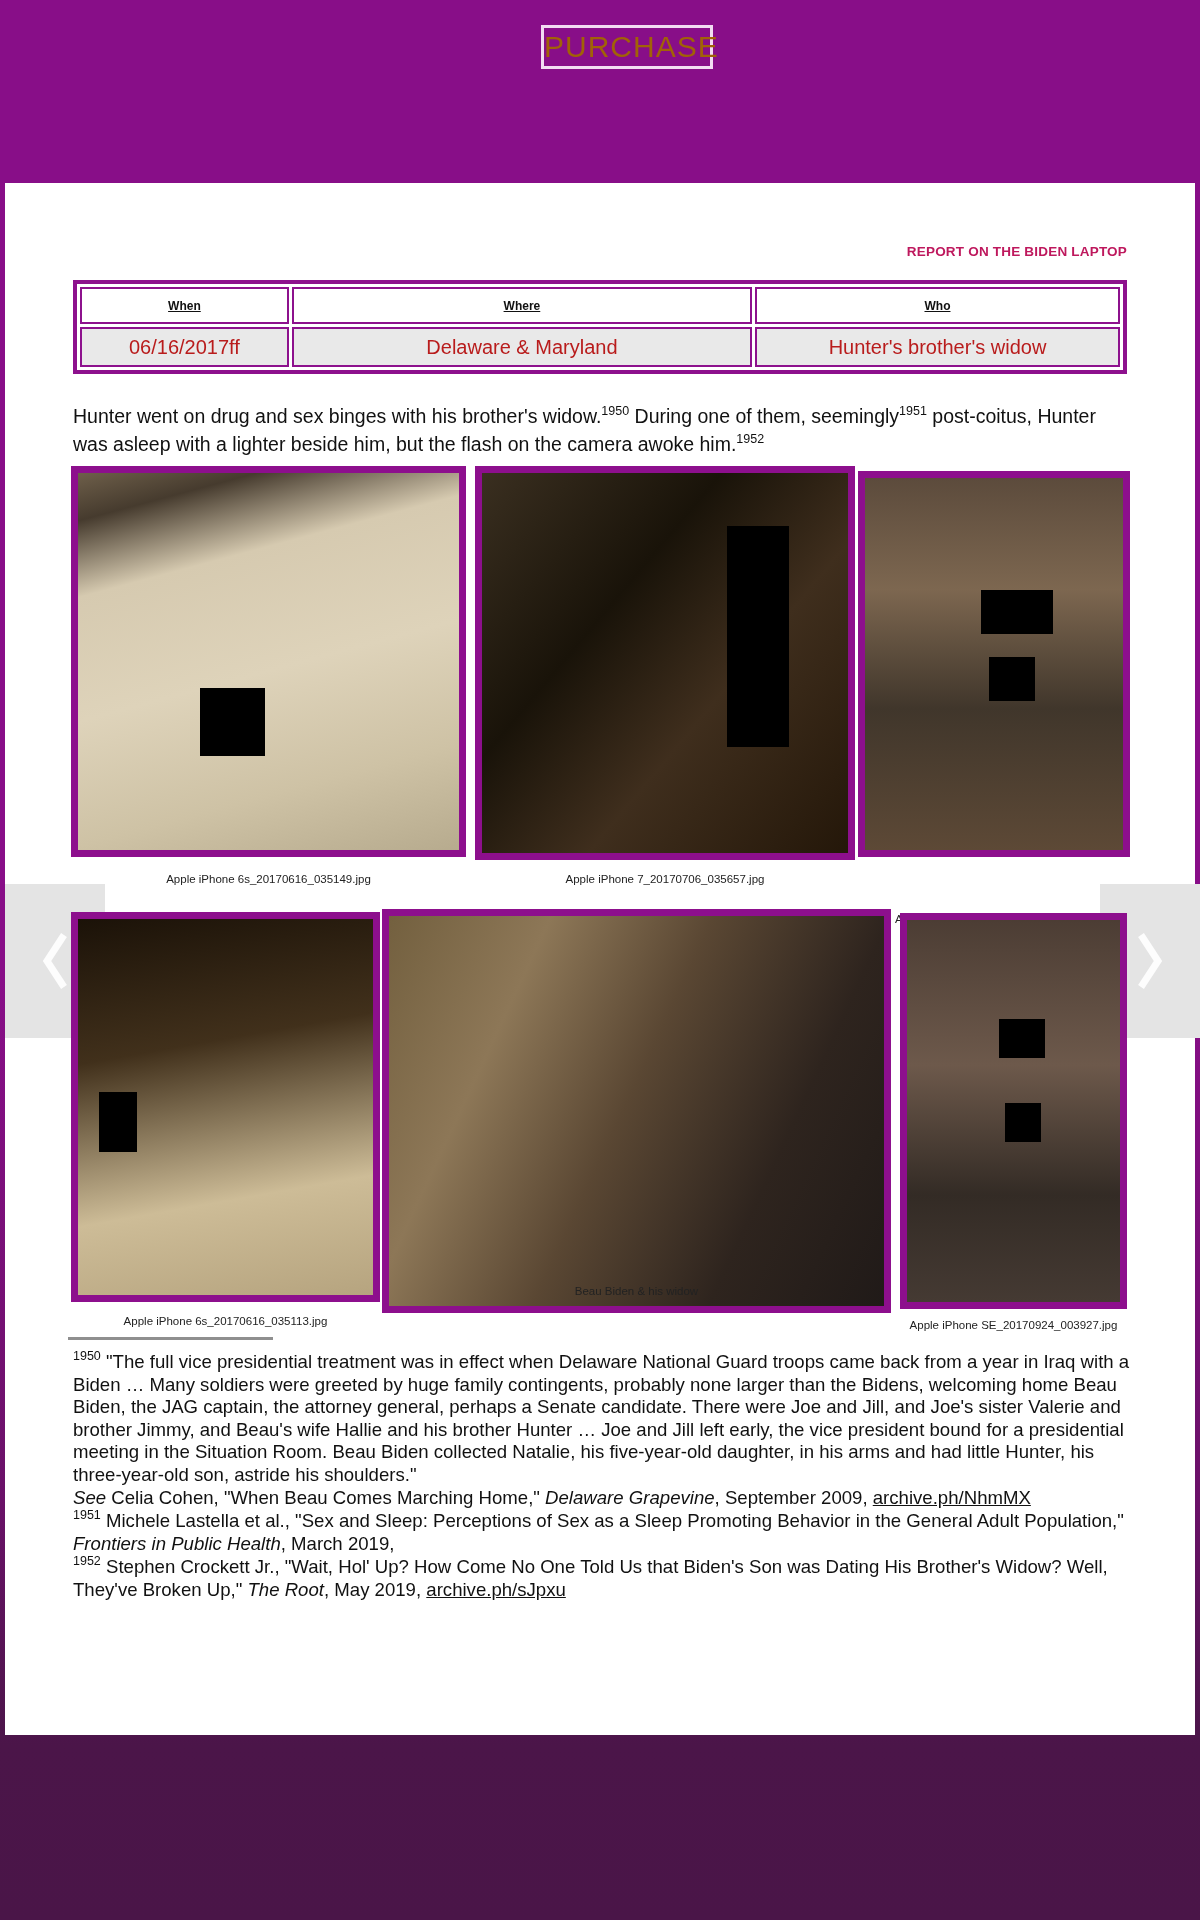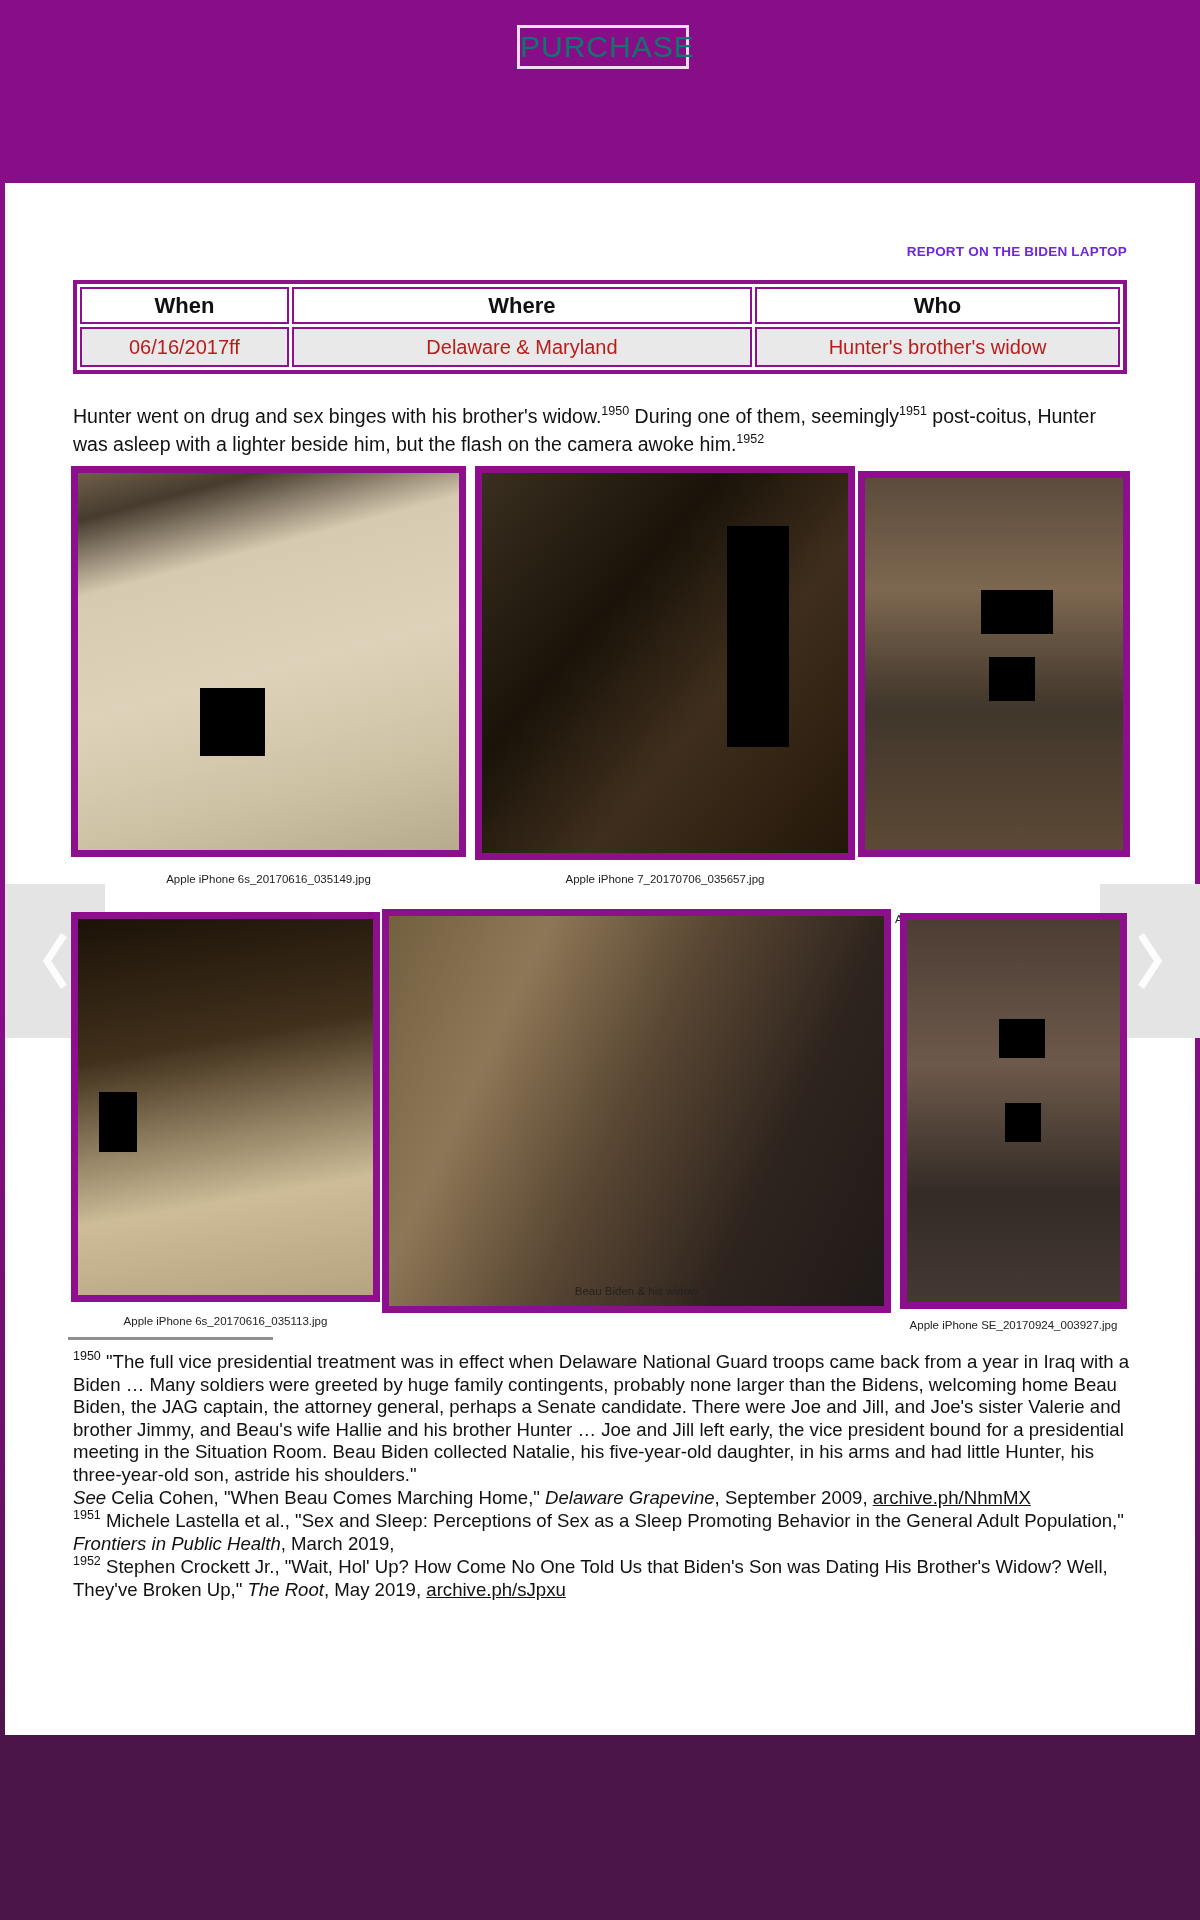--- a/index.html
+++ b/index.html
@@ -5,35 +5,35 @@
   * { margin:0; padding:0; box-sizing:border-box; }
   html,body { width:1200px; height:1920px; }
   body {
     position:relative;
     font-family:"Liberation Sans", sans-serif;
     background:linear-gradient(180deg,#880e88 0px,#880e88 980px,#6a1168 1500px,#4b1549 1745px,#4a1548 1920px);
     overflow:hidden;
   }
   
   .purchase-btn{
-    position:absolute; left:517px; top:25px; width:172px; height:44px;
-    border:3px solid #f2dcf2; color:#0f766e; background:transparent;
+    position:absolute; left:541px; top:25px; width:172px; height:44px;
+    border:3px solid #f2dcf2; color:#a16207; background:transparent;
     font-size:30px; letter-spacing:1px; text-align:right; line-height:38px;
     font-family:"Liberation Sans", sans-serif; cursor:pointer;
   }
   
   .page{ position:absolute; left:5px; right:5px; top:183px; height:1552px; background:#ffffff; }
-  .report-header{ position:absolute; top:61px; right:68px; font-size:13.5px; font-weight:bold; color:#6d28d9; letter-spacing:0.2px; }
+  .report-header{ position:absolute; top:61px; right:68px; font-size:13.5px; font-weight:bold; color:#be185d; letter-spacing:0.2px; }
   
   .info-table{
     position:absolute; left:68px; top:97px; width:1054px;
     border-collapse:separate; border-spacing:3px;
     border:4px solid #8d118d; background:#ffffff;
   }
-  .info-table th{ background:#ffffff; border:2px solid #8d118d; font-size:22px; font-weight:bold; height:37px; text-align:center; color:#111;}
+  .info-table th{ background:#ffffff; border:2px solid #8d118d; font-size:12px; font-weight:bold; height:37px; text-align:center; color:#111;text-decoration:underline;}
   .info-table td{ background:#e9e9e9; border:2px solid #8d118d; font-size:20px; height:40px; text-align:center; color:#b91c1c;margin-left:36px;}
   .col-when{ width:20.2%; } .col-where{ width:44.5%; } .col-who{ width:35.3%; }
   
   .lead{ position:absolute; left:68px; top:219px; width:1062px; font-size:19.5px; line-height:28px; color:#111; }
   sup.fnref{ font-size:12.5px; position:relative; top:-1px; vertical-align:super; line-height:0; }
   
   .fig{ position:absolute; border:7px solid #8d0f8d; z-index:2; overflow:hidden; }
   .fig1{ left:66px;  top:283px; width:395px; height:391px; background:linear-gradient(165deg,#6e5f4a 0%,#463b2e 10%,#d6cab0 26%,#ded3ba 52%,#cec2a5 78%,#b7ab8e 100%); }
   .fig2{ left:470px; top:283px; width:380px; height:394px; background:linear-gradient(130deg,#3a2f20 0%,#191309 35%,#3f2e1d 62%,#241709 100%); }
   .fig3{ left:853px; top:288px; width:272px; height:386px; background:linear-gradient(180deg,#5c4b3c 0%,#7d6750 30%,#40362b 62%,#5d4936 100%); }

